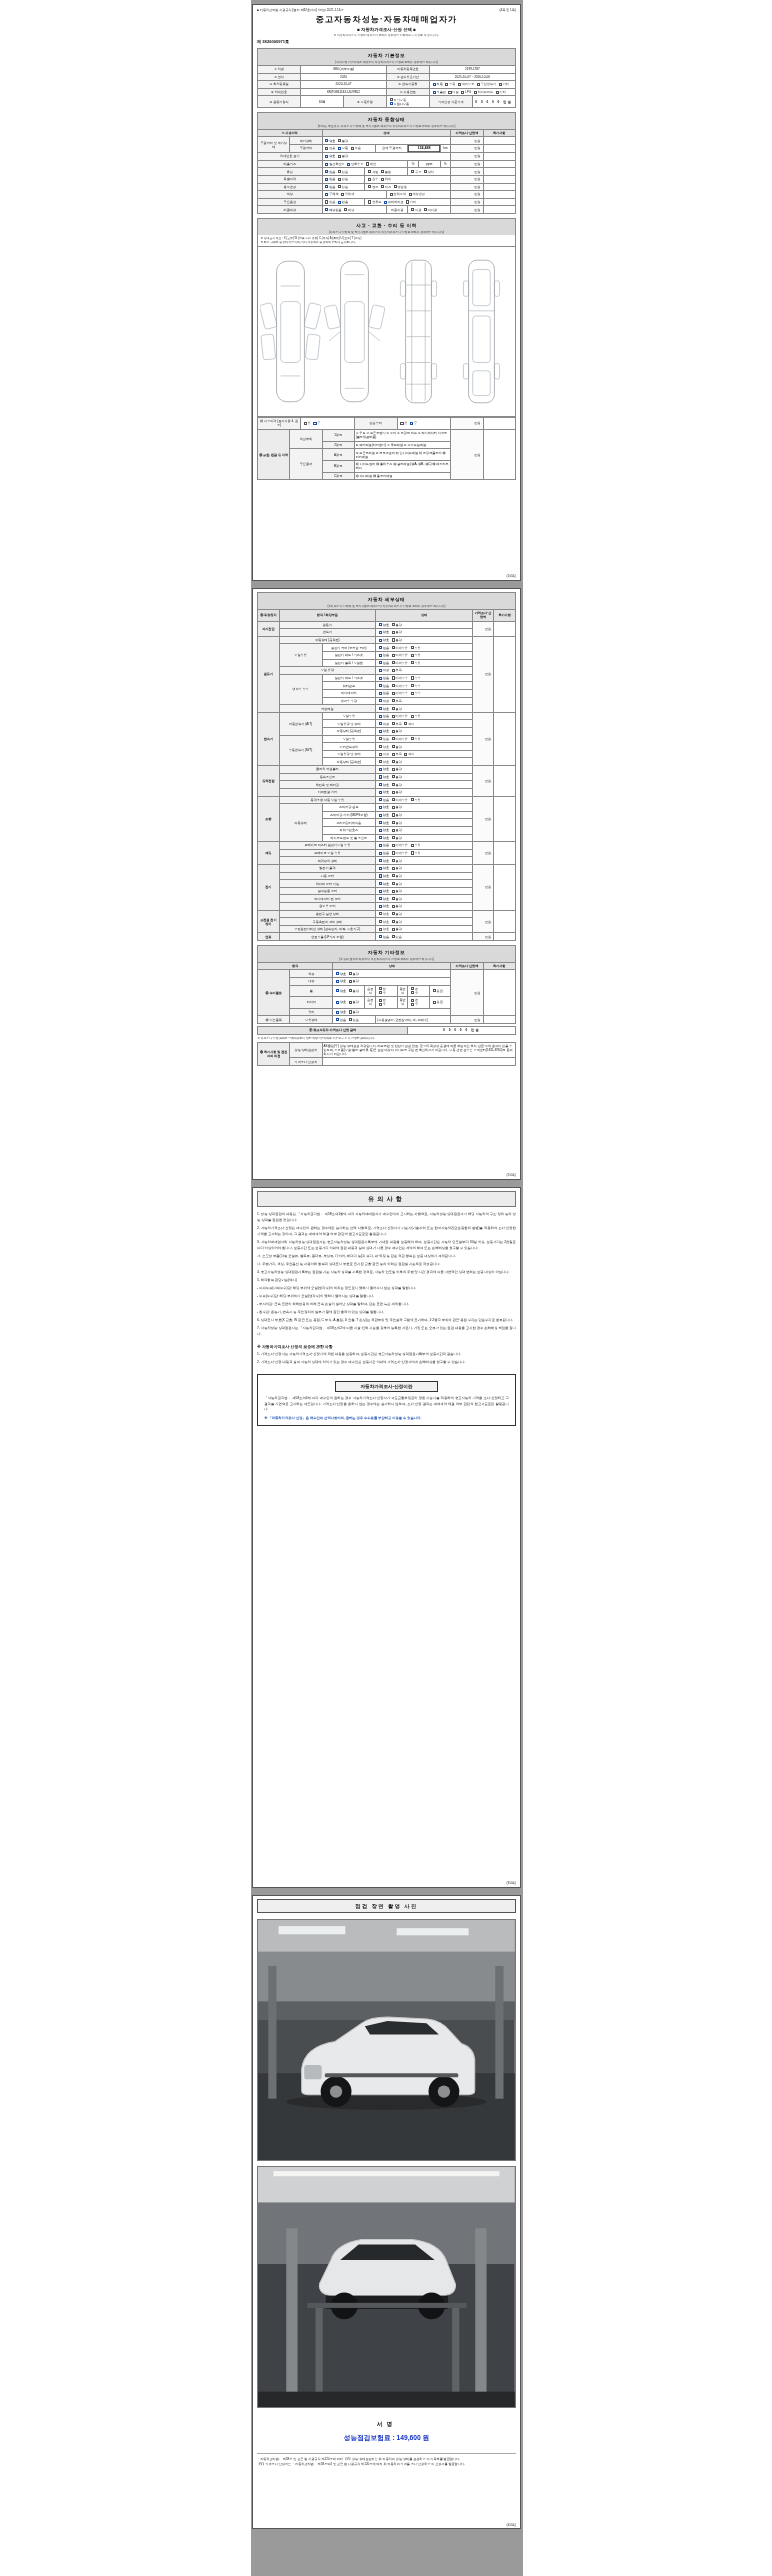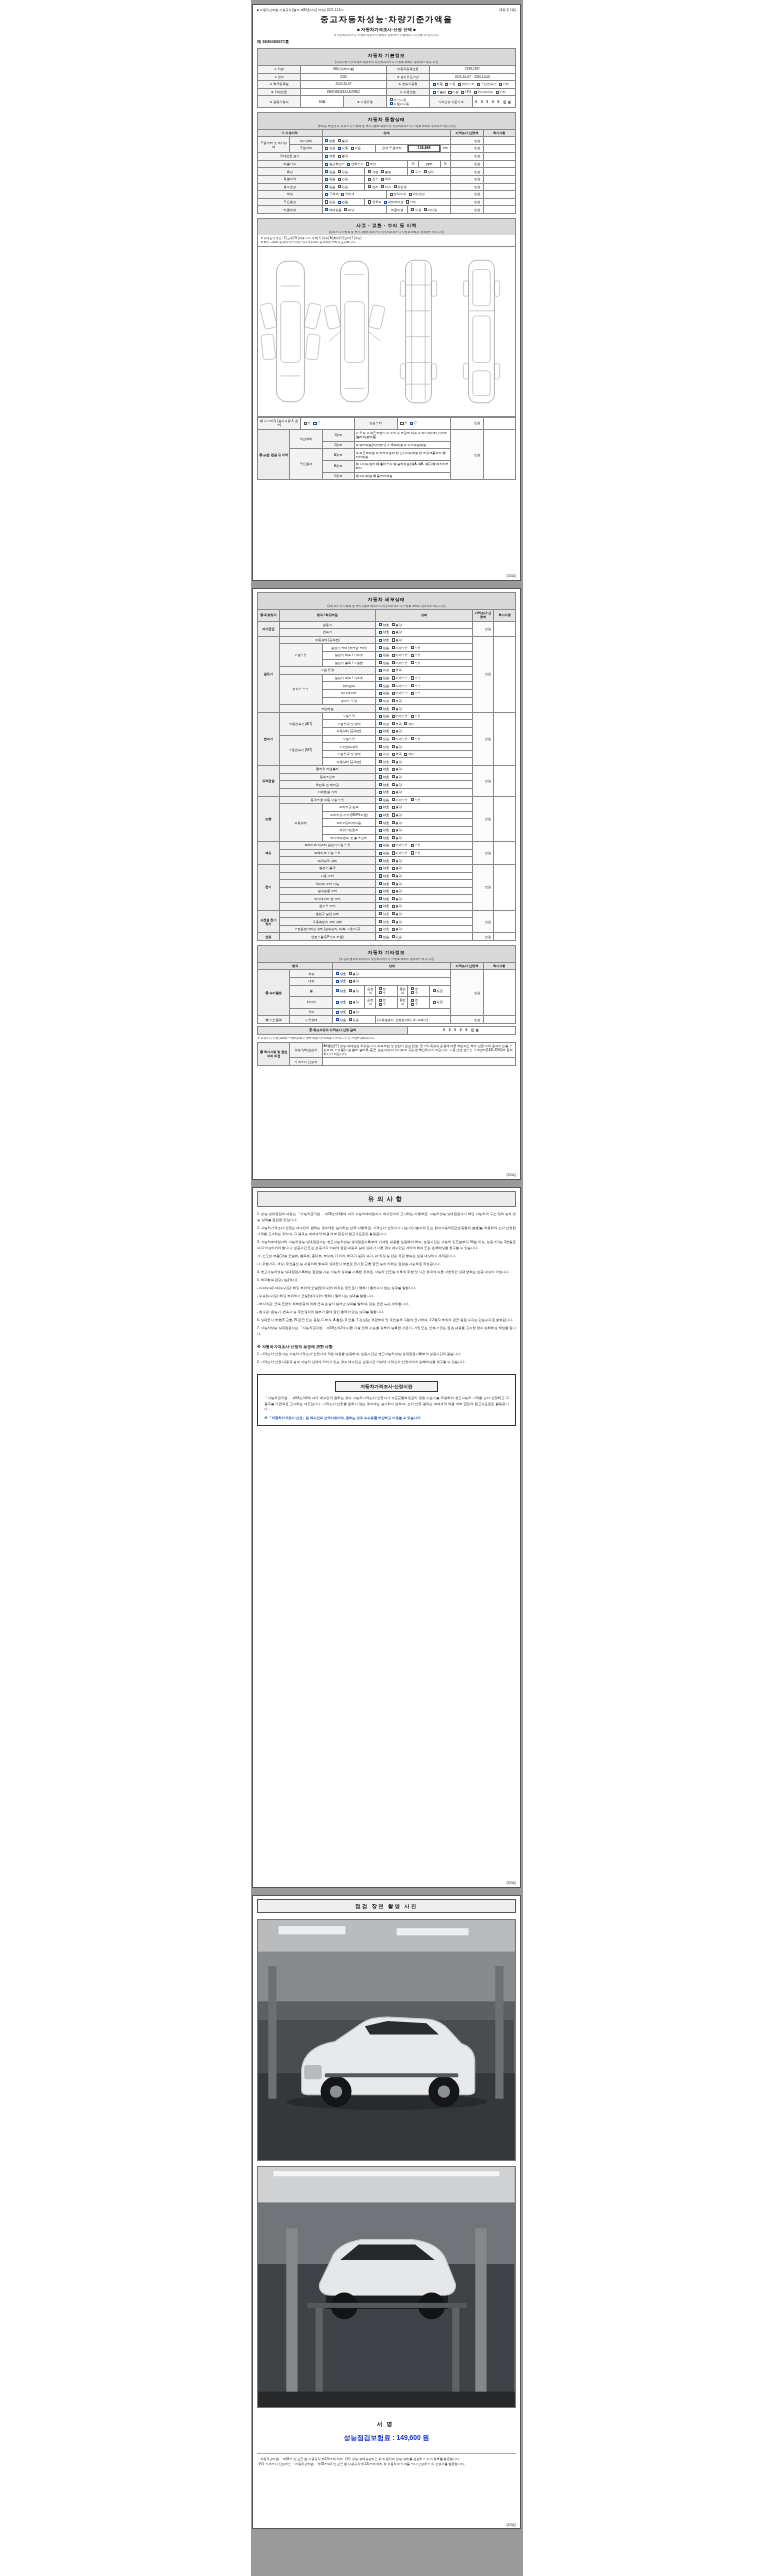--- a/index.html
+++ b/index.html
@@ -55,21 +55,21 @@
 </head>
 <body>
 
 <div class="doc-col">
 
   <div class="panel p1">
     <div class="form-ref">
       <span>■ 자동차관리법 시행규칙 [별지 제82호서식] &lt;개정 2021.1.16.&gt;</span>
       <span>(4쪽 중 1쪽)</span>
     </div>
-    <div class="main-title">중고자동차성능·차량기준가액을</div>
+    <div class="main-title">중고자동차성능·자동차매매업자가</div>
     <div class="sub-title">■ 자동차가격조사·산정 선택 ■</div>
     <div class="sub-note">※ 자동차가격조사·산정은 매수인이 원하는 경우에만 선택적으로 이용할 수 있습니다.</div>
     <div class="doc-no">제 3826000971호</div>
 
     <div class="secbar">
       <span class="sec-title">자동차 기본정보</span>
       <span class="sec-note">(가격산정 기준가격은 매수인이 자동차가격조사·산정을 원하는 경우에만 적습니다)</span>
     </div>
     <table>
         <colgroup>

